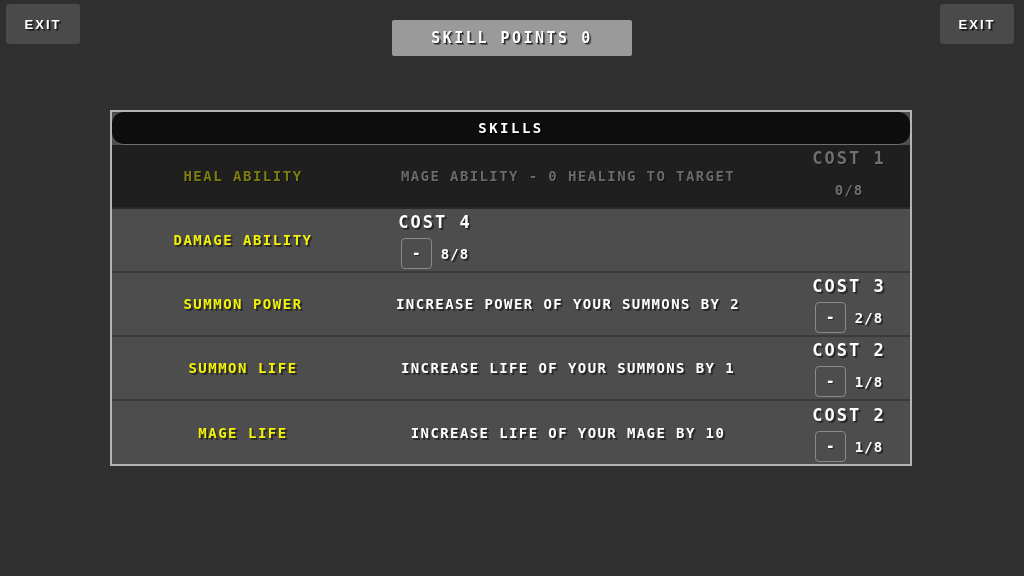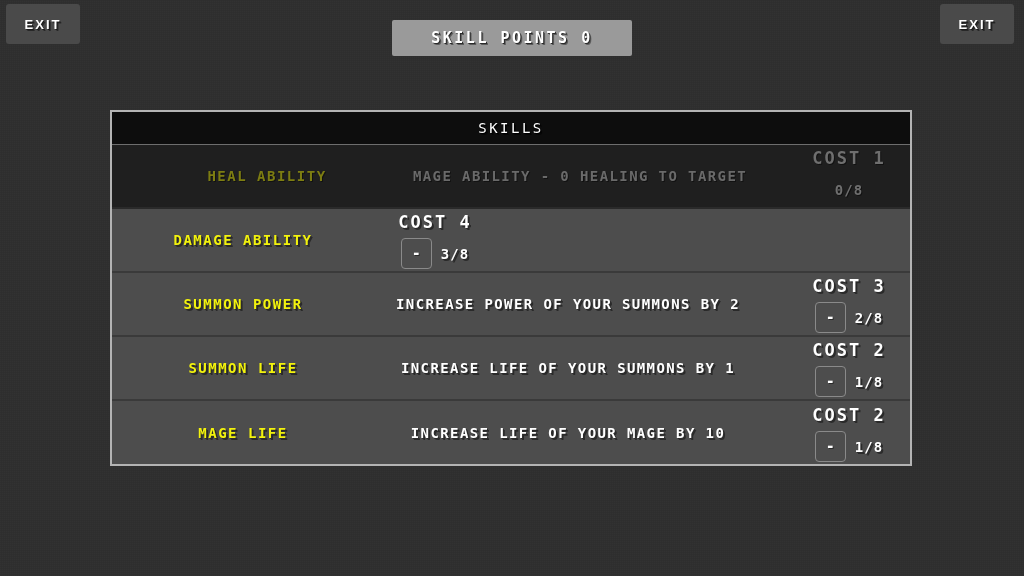--- a/index.html
+++ b/index.html
@@ -75,24 +75,25 @@
     overflow: hidden;
   }
   .panel-header {
     height: 32px;
     background: #0d0d0d;
     display: flex;
     align-items: center;
     justify-content: center;
     color: #ffffff;
     font-size: 14px;
-    font-weight: normal;
+    font-weight: bold;
     letter-spacing: 2.5px;
     text-shadow: 1px 1px 0 #000, 2px 2px 0 rgba(0,0,0,0.6);
     border-bottom: 1px solid #6e6e6e;
+    border-radius: 12px;
   }
 
   .row {
     height: 64px;
     display: flex;
     align-items: center;
     position: relative;
     border-bottom: 2px solid #3a3a3a;
     box-sizing: border-box;
   }
@@ -108,21 +109,20 @@
     font-weight: bold;
     letter-spacing: 1.5px;
   }
   .enabled .row-title {
     color: #f2f20d;
     text-shadow: 1px 1px 0 #2b2b2b, 2px 2px 0 rgba(0,0,0,0.45);
   }
   .disabled .row-title {
     color: #7d7d12;
     text-shadow: 1px 1px 0 #121212;
-    padding-left: 24px;
   }
 
   .row-desc {
     flex: 1 1 auto;
     text-align: center;
     font-size: 14px;
     font-weight: bold;
     letter-spacing: 1.4px;
     padding-right: 26px;
   }
@@ -224,21 +224,21 @@
       </div>
     </div>
   </div>
 
   <div class="row enabled">
     <div class="row-title">DAMAGE ABILITY</div>
     <div class="row-right">
       <div class="cost-label">COST 4</div>
       <div class="level-line">
         <button class="minus-btn">-</button>
-        <span class="level-text">3/8</span>
+        <span class="level-text">8/8</span>
       </div>
     </div>
   </div>
 
   <div class="row enabled">
     <div class="row-title">SUMMON POWER</div>
     <div class="row-desc">INCREASE POWER OF YOUR SUMMONS BY 2</div>
     <div class="row-right">
       <div class="cost-label">COST 3</div>
       <div class="level-line">

